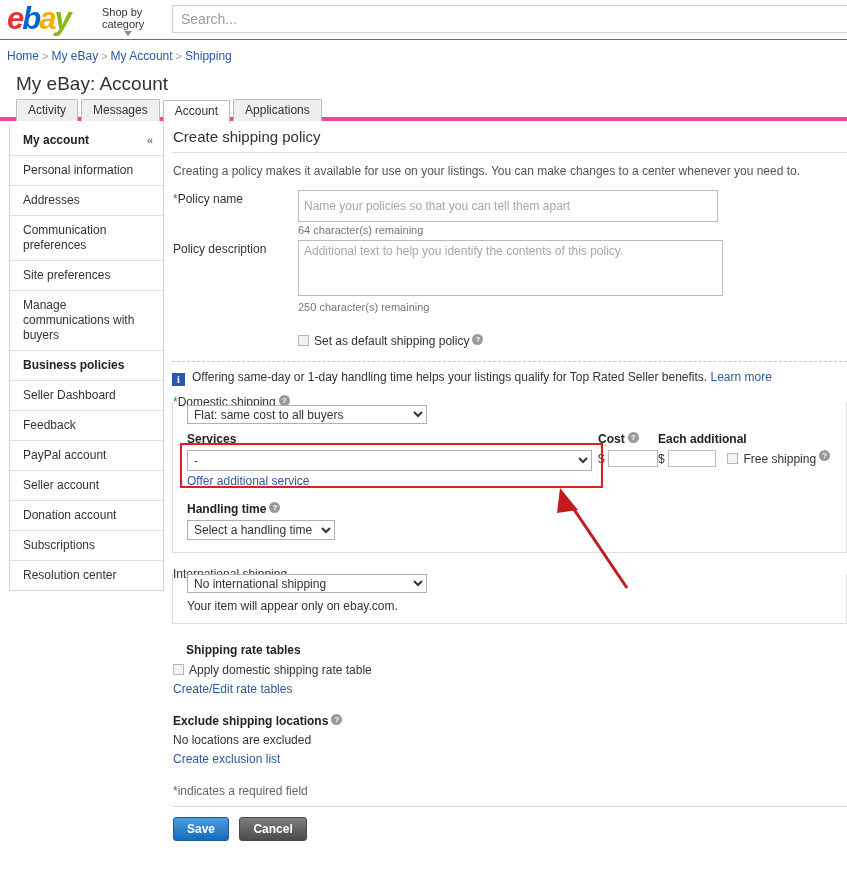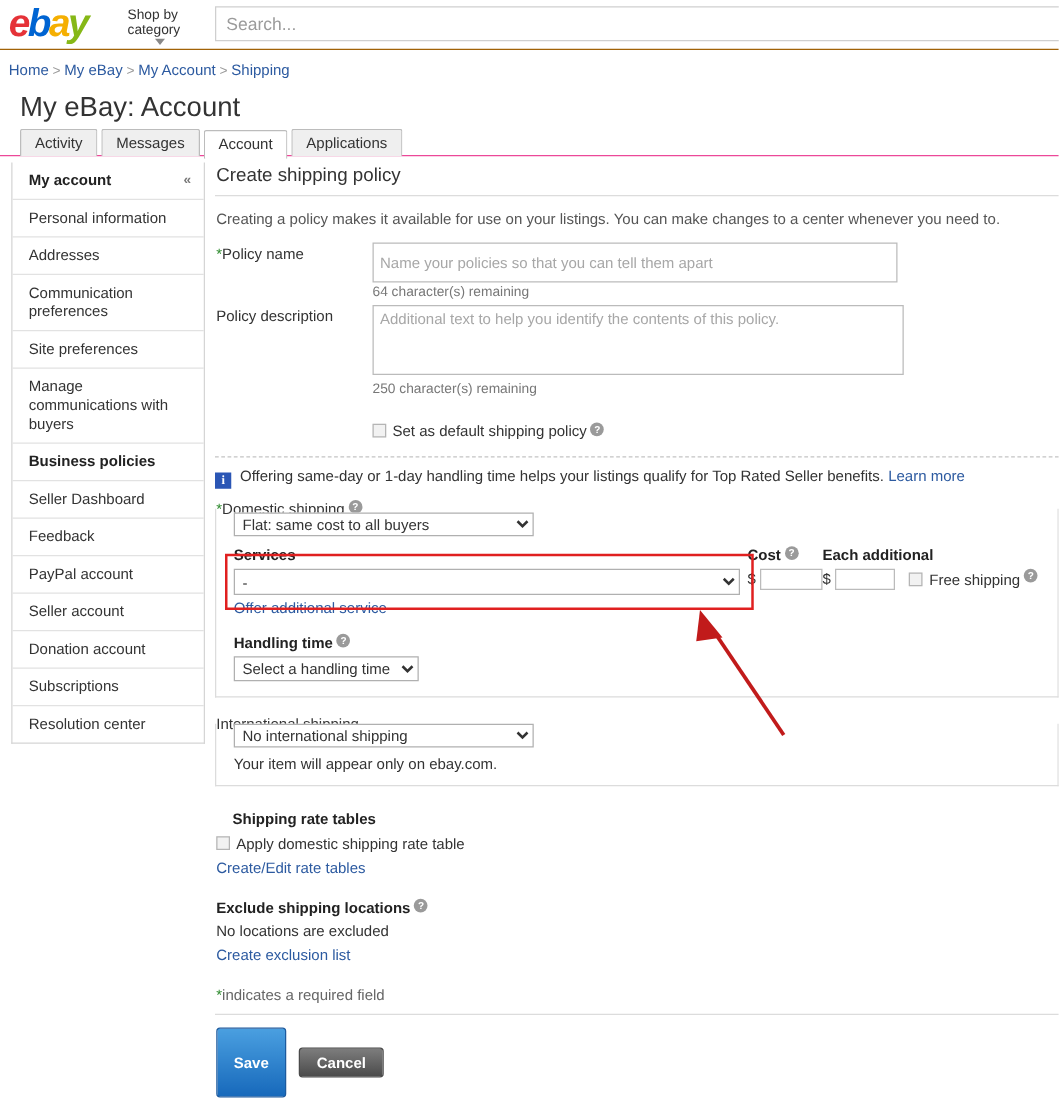--- a/index.html
+++ b/index.html
@@ -30,24 +30,24 @@
   #searchbox input { width:100%; height:100%; border:0; outline:none; padding:0 8px;
                font-family:"Liberation Sans",sans-serif; font-size:14px; color:#333; background:transparent;}
   #searchbox input::placeholder { color:#9b9b9b; }
 
   
   #breadcrumb { padding:9px 0 0 7px; font-size:12px; color:#999; }
   #breadcrumb a { color:#2c5aa0; text-decoration:none; }
   #breadcrumb .sep { color:#9a9a9a; margin:0 3px; font-size:11px; }
 
   
-  #pagetitle { font-size:22px; color:#333; padding:10px 0 4px 16px; font-weight:normal; }
-
-  
-  #tabs { position:relative; height:22px; padding-left:16px; border-bottom:1px solid #ec4899;text-align:right; }
+  #pagetitle { font-size:19px; color:#333; padding:10px 0 4px 16px; font-weight:normal; }
+
+  
+  #tabs { position:relative; height:22px; padding-left:16px; border-bottom:4px solid #ec4899;text-align:right; }
   .tab { float:left; height:22px; line-height:21px; padding:0 11px;
          border:1px solid #bcbcbc; border-bottom:none; margin-right:3px;
          background:#efefef; font-size:12px; color:#333; cursor:pointer;
          border-radius:2px 2px 0 0; }
   .tab.active { background:#ffffff; position:relative; top:1px; height:23px; }
 
   
   #body { position:relative; }
   #sidebar { position:absolute; left:9px; top:5px; width:155px;
              border:1px solid #d5d5d5; border-top:none; background:#fff; }
@@ -261,21 +261,21 @@
   </div>
 
   <div style="padding:18px 0 8px 1px;color:#666;">
     <span class="req">*</span><span>indicates a required field</span>
   </div>
 
   <div class="hr"></div>
 
   <div style="padding:10px 0 0 1px;">
     <button style="font-family:'Liberation Sans',sans-serif;font-size:12px;font-weight:bold;color:#fff;
-             border:1px solid #1c5a9e;border-radius:3px;padding:20px 13px;cursor:pointer;
+             border:1px solid #1c5a9e;border-radius:3px;padding:4px 13px;cursor:pointer;
              background:linear-gradient(#4a9fe0,#1769bb);">Save</button>
     <button style="font-family:'Liberation Sans',sans-serif;font-size:12px;font-weight:bold;color:#fff;
              border:1px solid #4a4a4a;border-radius:3px;padding:4px 13px;cursor:pointer;margin-left:7px;
              background:linear-gradient(#7d7d7d,#4b4b4b);">Cancel</button>
   </div>
 
 </div>
 </div>
 
 <div id="redbox" style="left: 180px; top: 443px; width: 423px; height: 45px; border-color: rgb(224, 32, 32);"></div>

